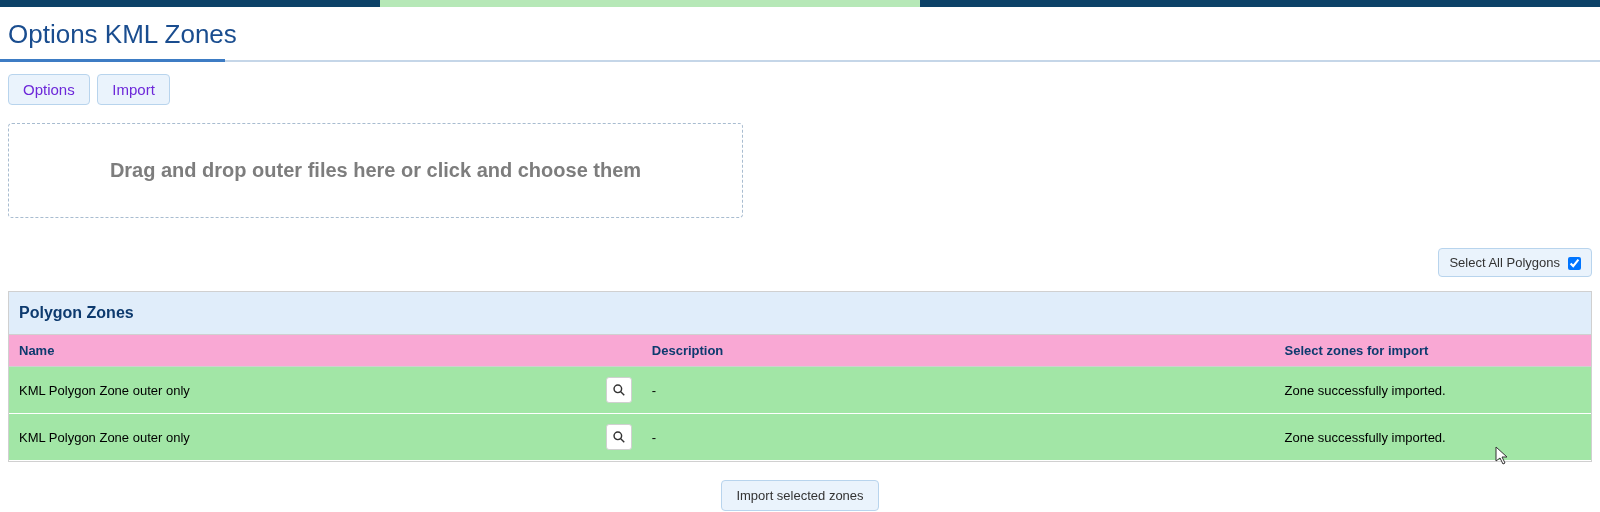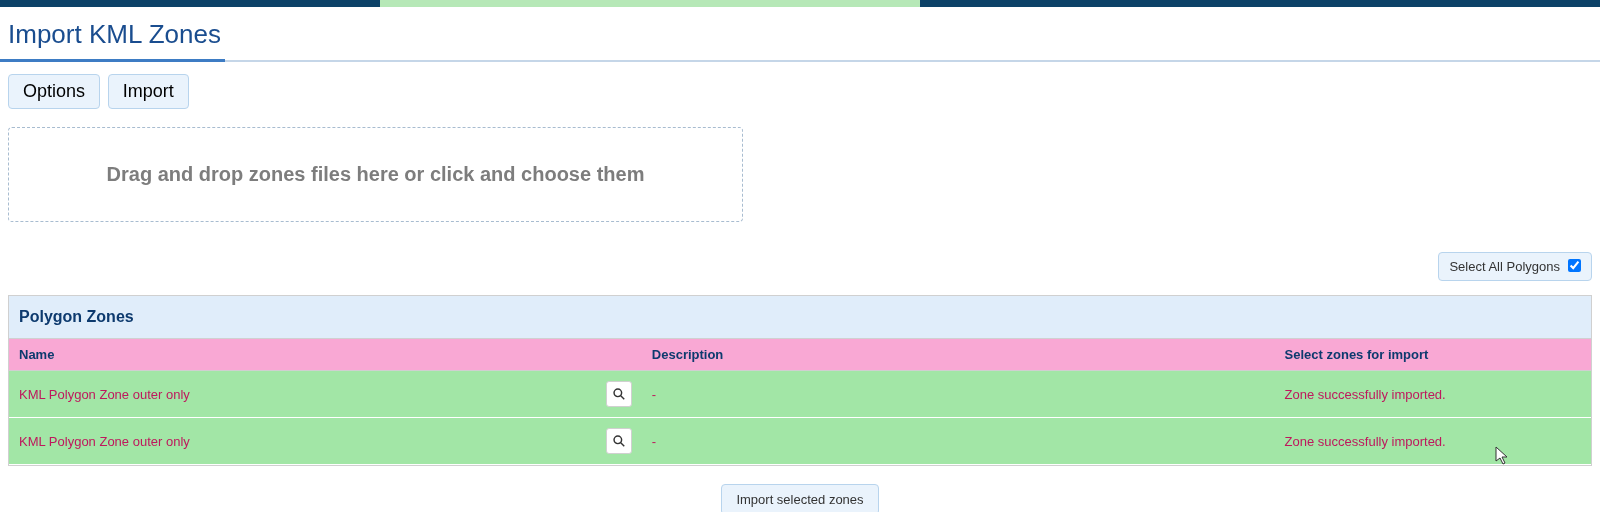--- a/index.html
+++ b/index.html
@@ -40,22 +40,22 @@
       height: 3px;
       width: 225px;
       background: #3d7cc4;
     }
     .content-wrap {
       padding: 12px 8px;
     }
     .btn {
       display: inline-block;
       padding: 6px 14px;
-      font-size: 18px;
-      color: #000000;
+      font-size: 15px;
+      color: #6d28d9;
       background: #eaf3fc;
       border: 1px solid #b8d4ed;
       border-radius: 4px;
       cursor: pointer;
       margin-right: 4px;
     }
     .dropzone {
       margin-top: 18px;
       width: 735px;
       height: 95px;
@@ -79,21 +79,21 @@
     }
     .select-all-btn {
       padding: 6px 10px;
       background: #eaf3fc;
       border: 1px solid #b8d4ed;
       border-radius: 4px;
       color: #333;
       font-size: 13px;
       cursor: pointer;
       display: inline-flex;
-      align-items: flex-start;
+      align-items: flex-end;
       gap: 8px;
     }
     .select-all-btn input[type="checkbox"] {
       margin: 0;
     }
     .table-wrap {
       border: 1px solid #d0d0d0;
     }
     .table-header-bar {
       background: #e0edfa;
@@ -112,21 +112,21 @@
       padding: 8px 10px;
       font-size: 13px;
       font-weight: 700;
       color: #0d3a6e;
       background: #f9a8d4;
       border-bottom: 1px solid #d0d0d0;
     }
     td {
       padding: 10px 10px;
       font-size: 13px;
-      color: #be185d;
+      color: #000000;
       border-bottom: 1px solid #fff;
       margin-top: 21px;
     }
     .col-name { width: 40%; }
     .col-desc { width: 40%; }
     .col-sel { width: 20%; margin-top: 28px; }
     tr.row-success td { background: #a2e6a6; }
     .name-cell {
       display: flex;
       align-items: center;
@@ -163,32 +163,32 @@
       pointer-events: none;
     }
   </style>
 </head>
 <body>
 
 <div class="top-bar">
   <div class="top-bar-green"></div>
 </div>
 
-<h1 class="page-title">Import KML Zones</h1>
+<h1 class="page-title">Options KML Zones</h1>
 <div class="title-underline">
   <div class="title-underline-active"></div>
 </div>
 
 <div class="content-wrap">
 
   <button class="btn">Options</button>
   <button class="btn">Import</button>
 
   <div class="dropzone">
-    <span class="dropzone-text">Drag and drop zones files here or click and choose them</span>
+    <span class="dropzone-text">Drag and drop outer files here or click and choose them</span>
   </div>
 
   <div class="select-all-row">
     <label class="select-all-btn">
       <span>Select All Polygons</span>
       <input type="checkbox" checked="" style="">
     </label>
   </div>
 
   <div class="table-wrap">

